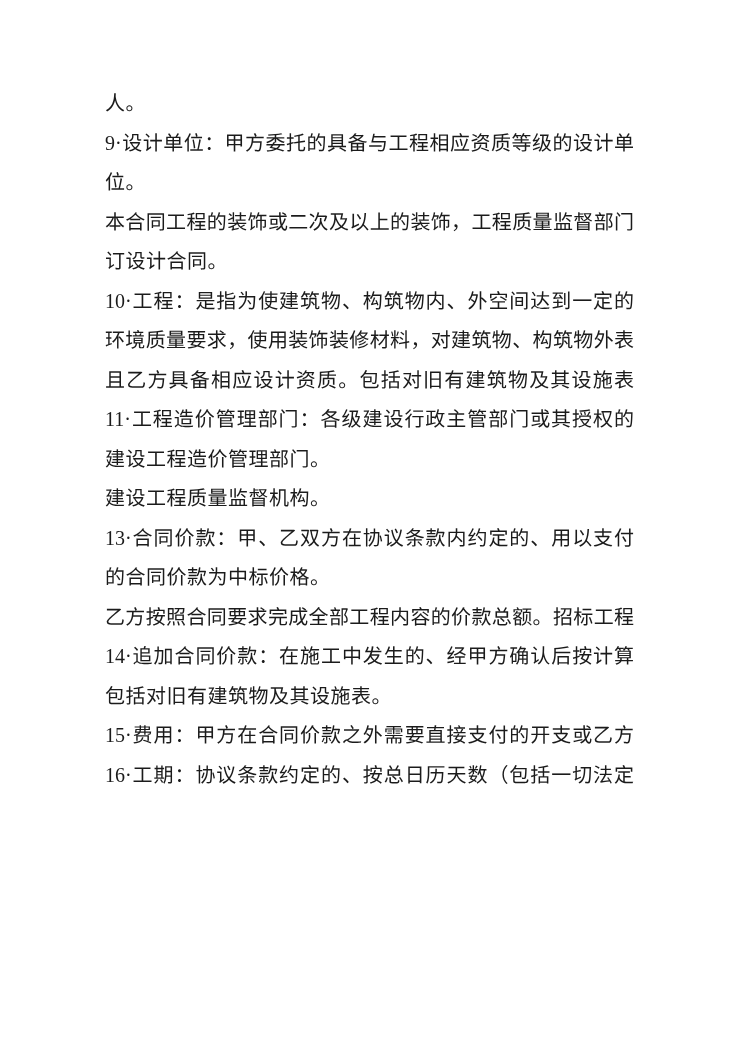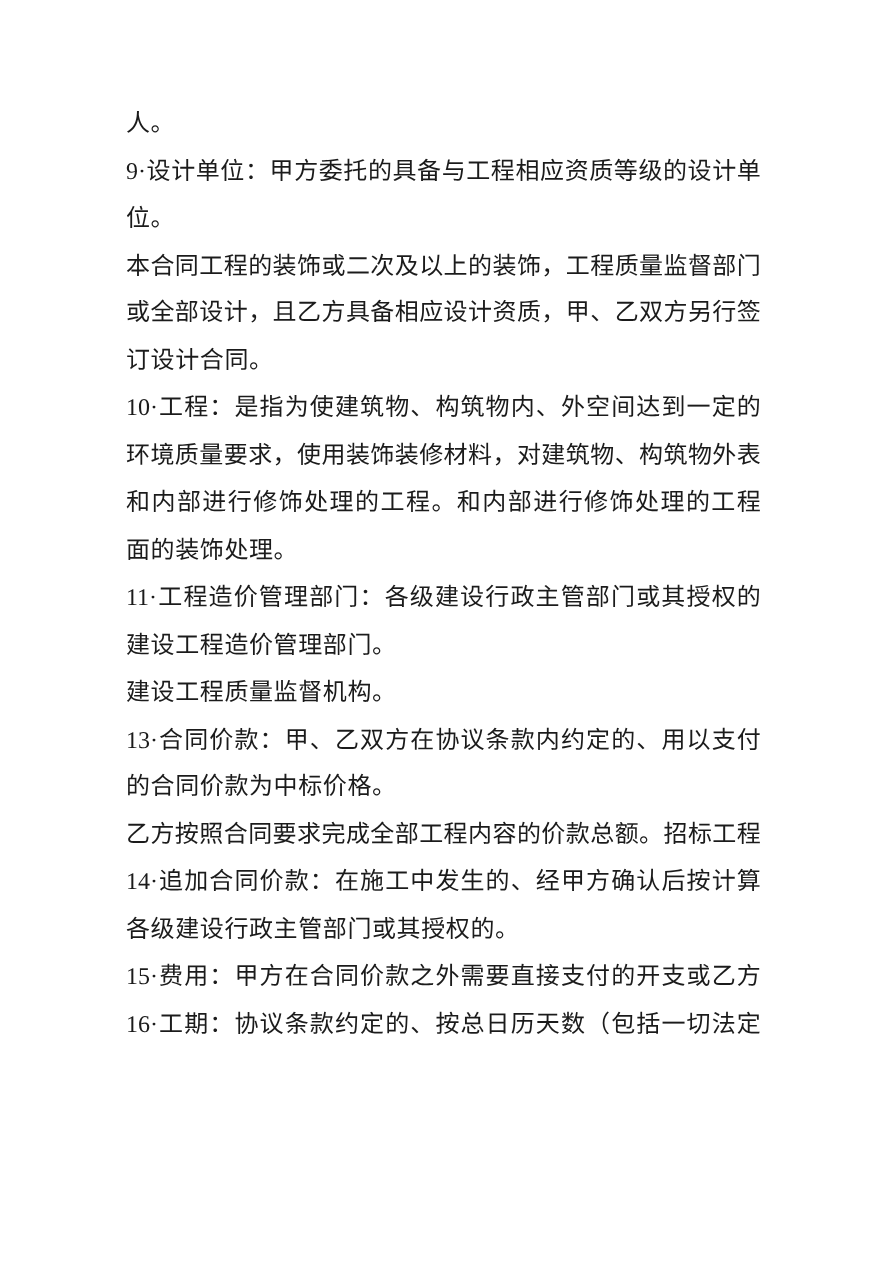--- a/index.html
+++ b/index.html
@@ -43,30 +43,28 @@
 </style>
 </head>
 <body>
 
 <div class="page" style="background: rgb(255, 255, 255); color: rgb(27, 27, 27);">
   <div class="doc-body">
       <div class="line">人。</div>
       <div class="line full">9·设计单位：甲方委托的具备与工程相应资质等级的设计单</div>
       <div class="line">位。</div>
       <div class="line full">本合同工程的装饰或二次及以上的装饰，工程质量监督部门</div>
-      <div class="line full">或全部设计，且乙方具备相应设计资质，甲、乙双方另行签</div>
       <div class="line">订设计合同。</div>
       <div class="line full">10·工程：是指为使建筑物、构筑物内、外空间达到一定的</div>
       <div class="line full">环境质量要求，使用装饰装修材料，对建筑物、构筑物外表</div>
-      <div class="line full">和内部进行修饰处理的工程。和内部进行修饰处理的工程</div>
-      <div class="line">面的装饰处理。</div>
+      <div class="line full">且乙方具备相应设计资质。包括对旧有建筑物及其设施表</div>
       <div class="line full">11·工程造价管理部门：各级建设行政主管部门或其授权的</div>
       <div class="line">建设工程造价管理部门。</div>
       <div class="line">建设工程质量监督机构。</div>
       <div class="line full">13·合同价款：甲、乙双方在协议条款内约定的、用以支付</div>
       <div class="line">的合同价款为中标价格。</div>
       <div class="line full">乙方按照合同要求完成全部工程内容的价款总额。招标工程</div>
       <div class="line full">14·追加合同价款：在施工中发生的、经甲方确认后按计算</div>
-      <div class="line">各级建设行政主管部门或其授权的。</div>
+      <div class="line">包括对旧有建筑物及其设施表。</div>
       <div class="line full">15·费用：甲方在合同价款之外需要直接支付的开支或乙方</div>
       <div class="line full">16·工期：协议条款约定的、按总日历天数（包括一切法定</div>
     </div>
 </div>
 
 </body></html>

